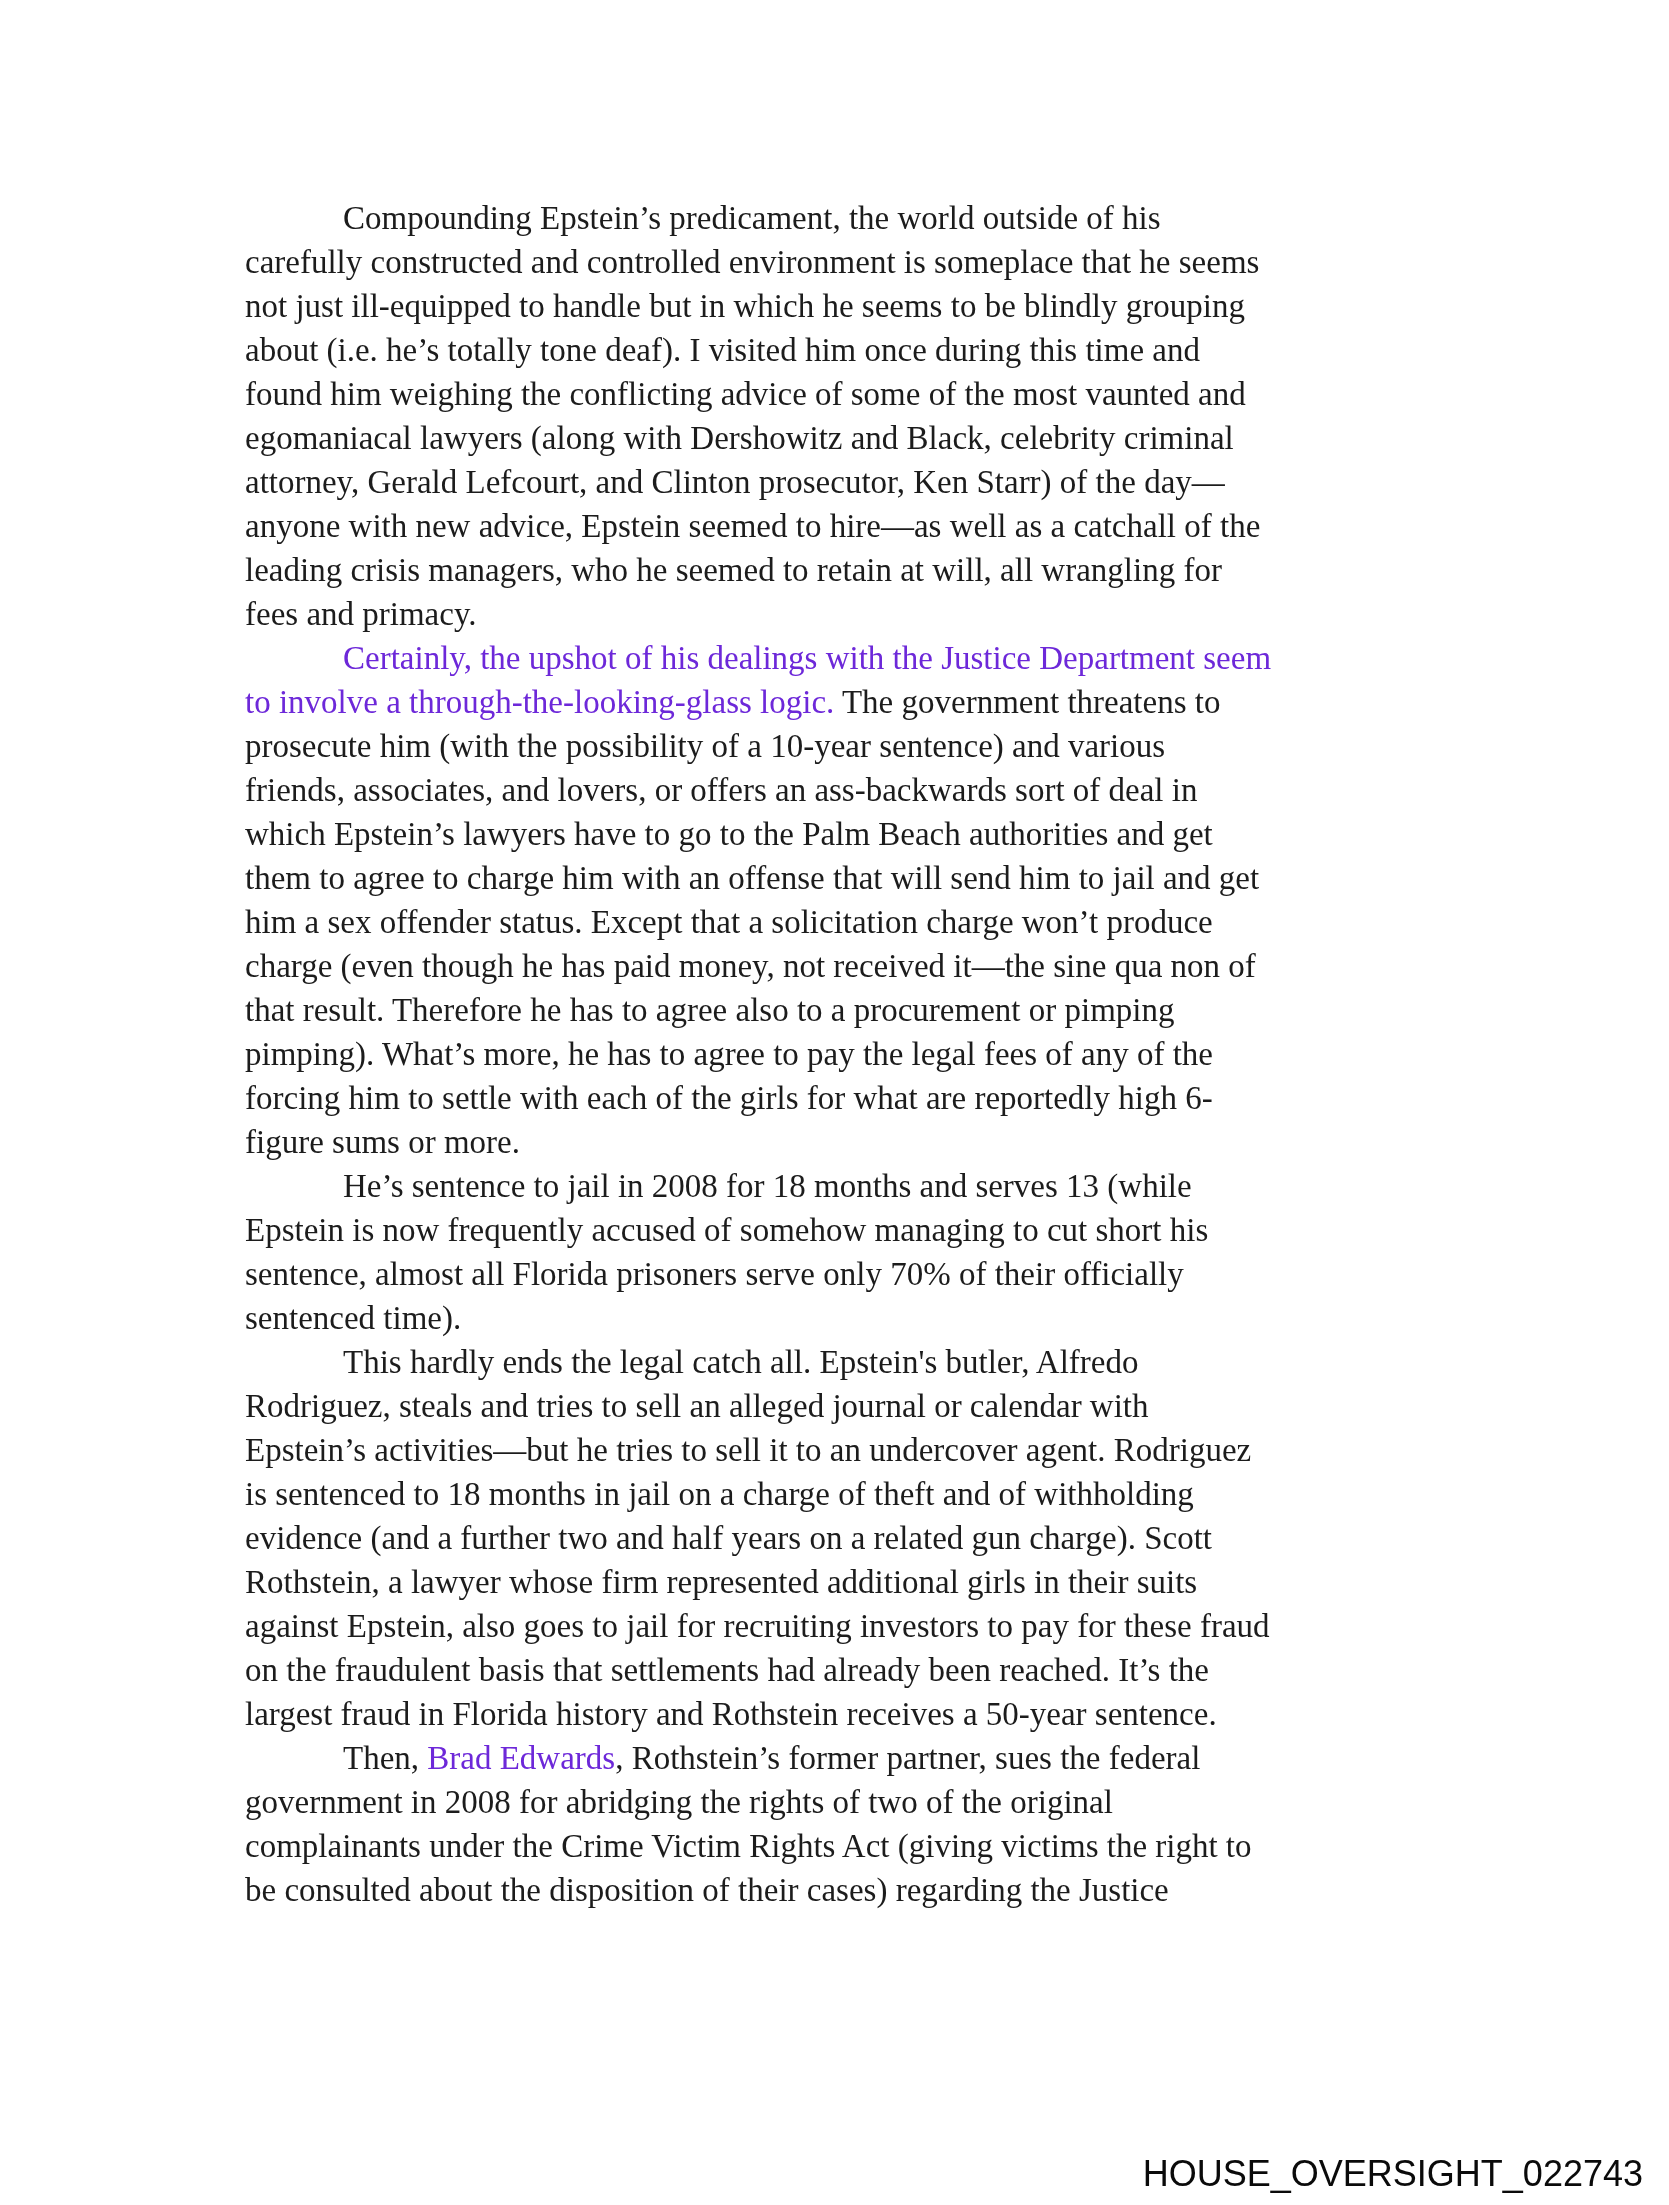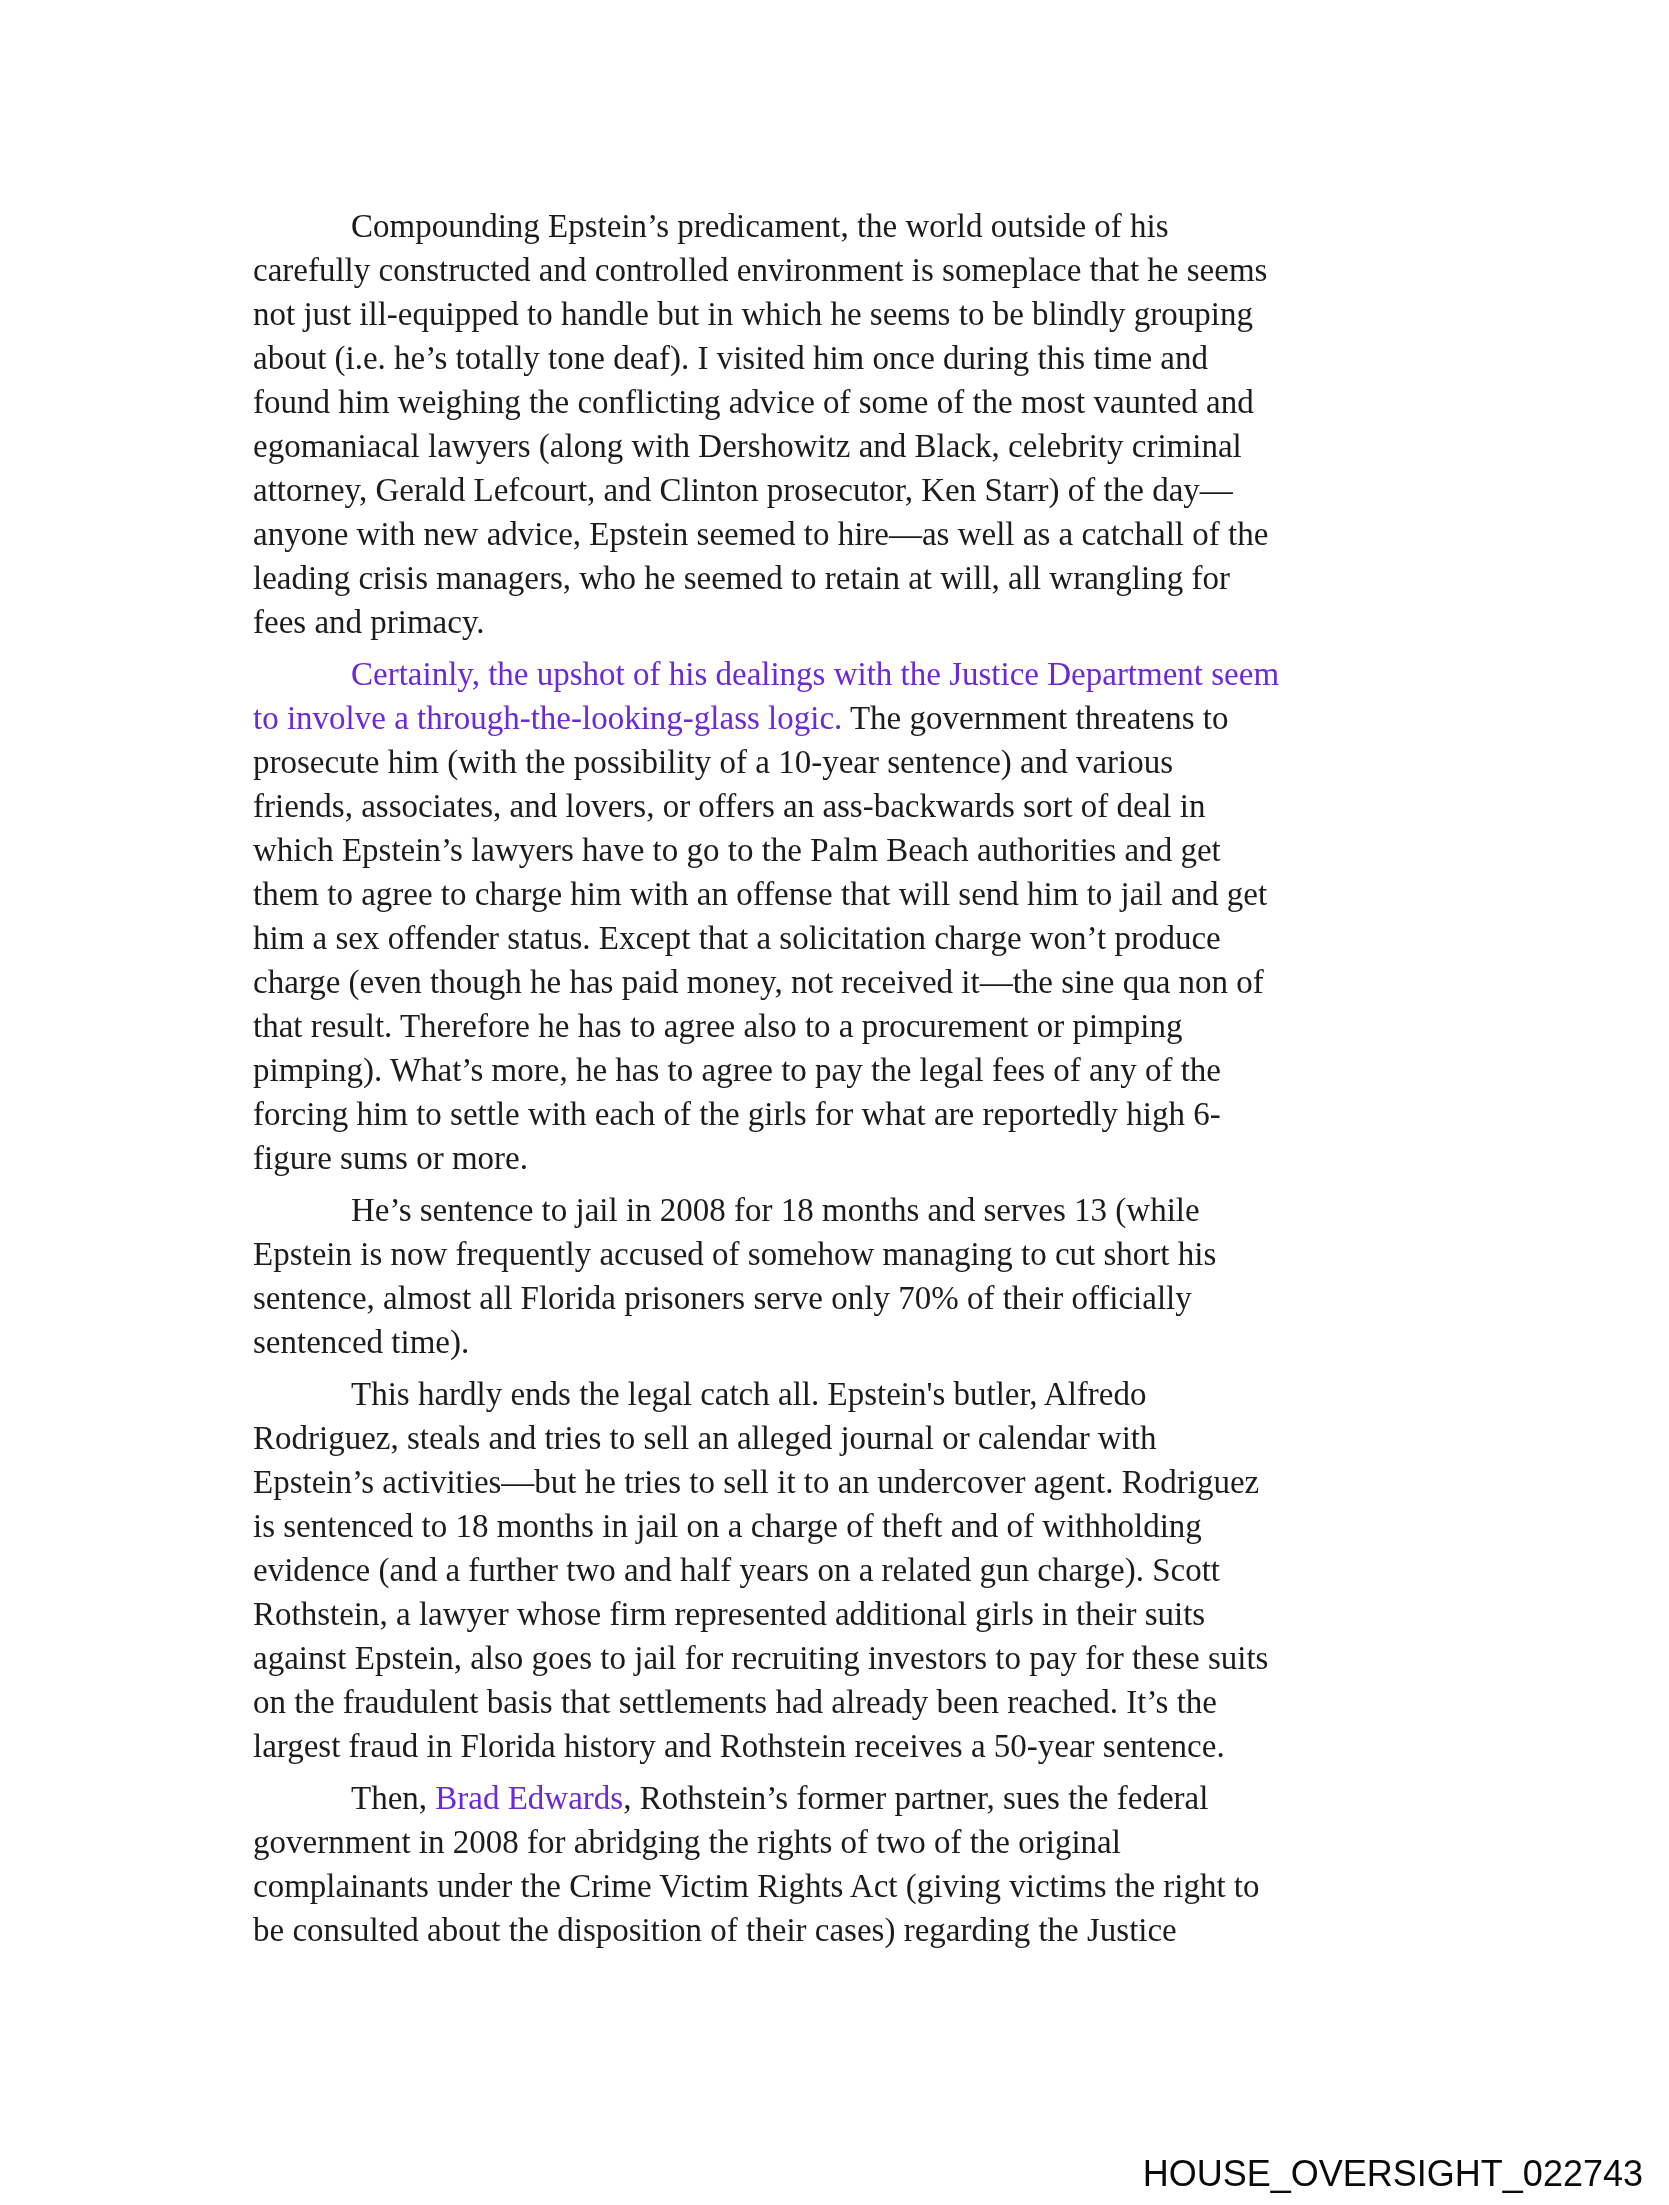--- a/index.html
+++ b/index.html
@@ -25,21 +25,21 @@
     left: 245px;
     top: 196px;
     width: 1178px;
     font-family: "Liberation Serif", serif;
     font-size: 33px;
     line-height: 44px;
     color: #1c1c1c;
     -webkit-font-smoothing: antialiased;
   }
   .para {
-    margin: 8px;
+    margin: 0;
     padding: 0;
   }
   .line {
     white-space: pre;
     height: 44px;
   }
   .line.first {
     padding-left: 98px;
   }
   .seg { font-weight: normal; }
@@ -95,21 +95,21 @@
         <div class="line"><span class="seg">sentence, almost all Florida prisoners serve only 70% of their officially</span></div>
         <div class="line"><span class="seg">sentenced time).</span></div>
       </div>
       <div class="para">
         <div class="line first"><span class="seg">This hardly ends the legal catch all. Epstein's butler, Alfredo</span></div>
         <div class="line"><span class="seg">Rodriguez, steals and tries to sell an alleged journal or calendar with</span></div>
         <div class="line"><span class="seg">Epstein’s activities—but he tries to sell it to an undercover agent. Rodriguez</span></div>
         <div class="line"><span class="seg">is sentenced to 18 months in jail on a charge of theft and of withholding</span></div>
         <div class="line"><span class="seg">evidence (and a further two and half years on a related gun charge). Scott</span></div>
         <div class="line"><span class="seg">Rothstein, a lawyer whose firm represented additional girls in their suits</span></div>
-        <div class="line"><span class="seg">against Epstein, also goes to jail for recruiting investors to pay for these suits</span></div>
+        <div class="line"><span class="seg">against Epstein, also goes to jail for recruiting investors to pay for these fraud</span></div>
         <div class="line"><span class="seg">on the fraudulent basis that settlements had already been reached. It’s the</span></div>
         <div class="line"><span class="seg">largest fraud in Florida history and Rothstein receives a 50-year sentence.</span></div>
       </div>
       <div class="para">
         <div class="line first"><span class="seg">Then, </span><span class="seg seg-dark">Brad Edwards</span><span class="seg">, Rothstein’s former partner, sues the federal</span></div>
         <div class="line"><span class="seg">government in 2008 for abridging the rights of two of the original</span></div>
         <div class="line"><span class="seg">complainants under the Crime Victim Rights Act (giving victims the right to</span></div>
         <div class="line"><span class="seg">be consulted about the disposition of their cases) regarding the Justice</span></div>
       </div>
     </div>

